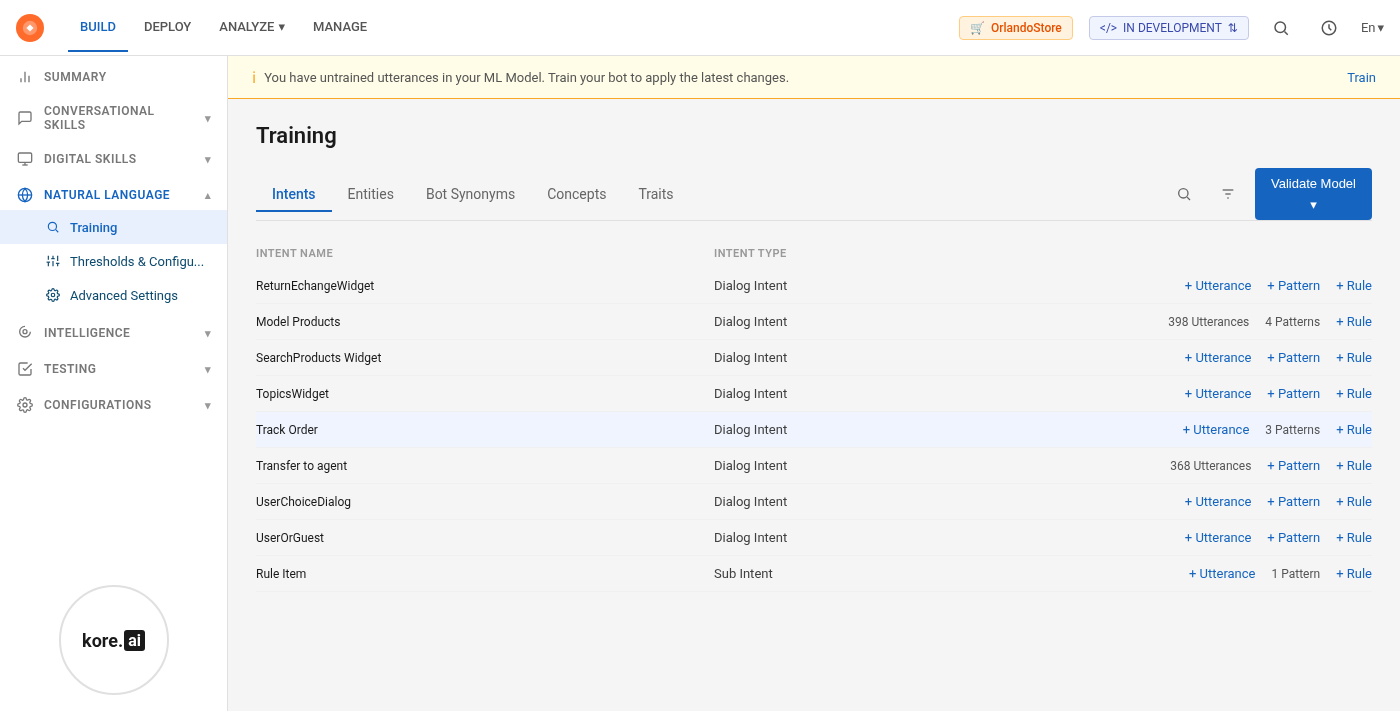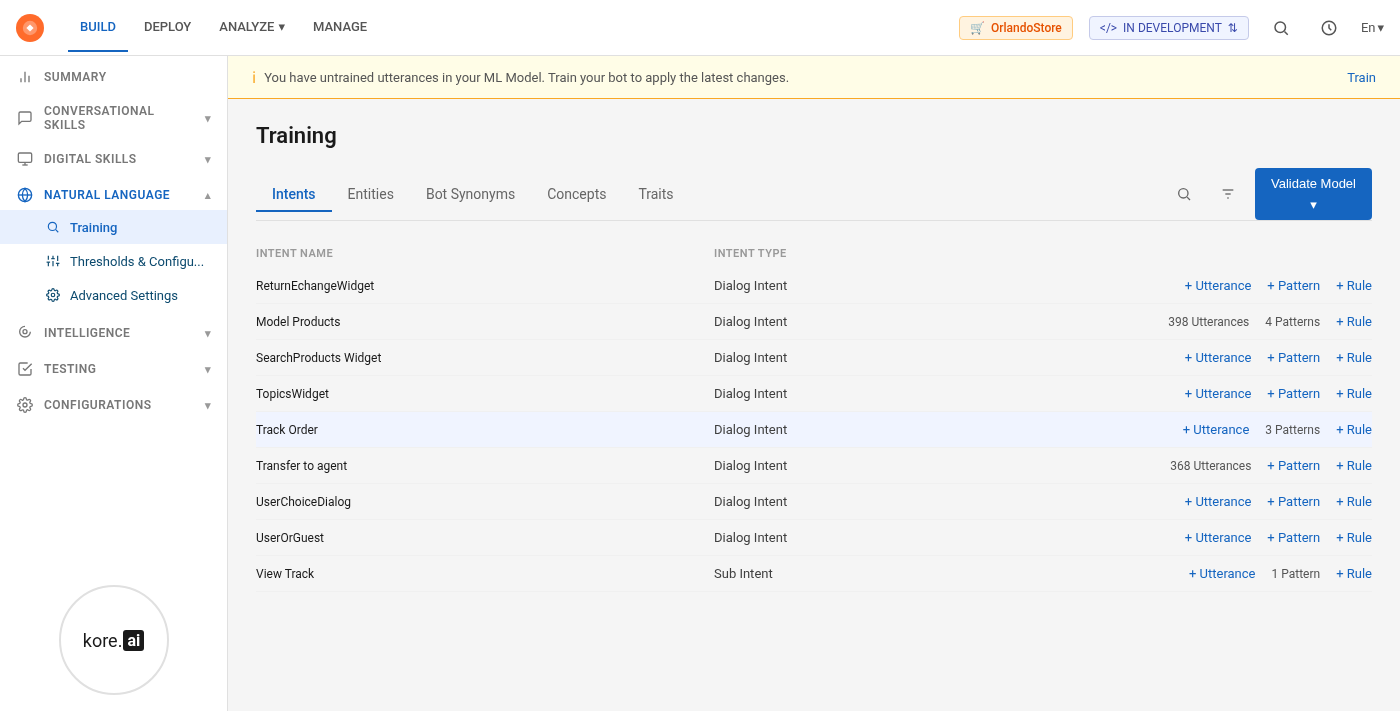--- a/index.html
+++ b/index.html
@@ -477,21 +477,21 @@
             <path d="M19.4 15a1.65 1.65 0 0 0 .33 1.82l.06.06a2 2 0 0 1-2.83 2.83l-.06-.06a1.65 1.65 0 0 0-1.82-.33 1.65 1.65 0 0 0-1 1.51V21a2 2 0 0 1-4 0v-.09A1.65 1.65 0 0 0 9 19.4a1.65 1.65 0 0 0-1.82.33l-.06.06a2 2 0 0 1-2.83-2.83l.06-.06A1.65 1.65 0 0 0 4.68 15a1.65 1.65 0 0 0-1.51-1H3a2 2 0 0 1 0-4h.09A1.65 1.65 0 0 0 4.6 9a1.65 1.65 0 0 0-.33-1.82l-.06-.06a2 2 0 0 1 2.83-2.83l.06.06A1.65 1.65 0 0 0 9 4.68a1.65 1.65 0 0 0 1-1.51V3a2 2 0 0 1 4 0v.09a1.65 1.65 0 0 0 1 1.51 1.65 1.65 0 0 0 1.82-.33l.06-.06a2 2 0 0 1 2.83 2.83l-.06.06A1.65 1.65 0 0 0 19.4 9a1.65 1.65 0 0 0 1.51 1H21a2 2 0 0 1 0 4h-.09a1.65 1.65 0 0 0-1.51 1z"></path>
         </svg>
       </span>
       <span>CONFIGURATIONS</span>
       <span class="chevron">▾</span>
     </div>
 
     <div class="sidebar-logo-area">
       <div class="kore-logo-circle">
         <div class="kore-logo-text">
-          <span style="font-size:18px; font-weight:400;">kore.</span>
+          <span style="font-size:18px; font-weight:700;">kore.</span>
             <span class="kore-ai-badge">ai</span>
         </div>
       </div>
     </div>
   </aside>
 
   <div class="content-area">
 
     <div class="notification-bar">
       <span style="color:#f9a825; font-size:16px;">ℹ</span>
@@ -602,21 +602,21 @@
           <div class="intent-row">
             <div class="intent-name">UserOrGuest</div>
             <div class="intent-type">Dialog Intent</div>
             <div class="intent-actions">
               <span class="action-link">+ Utterance</span>
               <span class="action-link">+ Pattern</span>
               <span class="action-link">+ Rule</span>
             </div>
           </div>
           <div class="intent-row">
-            <div class="intent-name">View Track</div>
+            <div class="intent-name">Rule Item</div>
             <div class="intent-type">Sub Intent</div>
             <div class="intent-actions">
               <span class="action-link">+ Utterance</span>
               <span class="action-count">1 Pattern</span>
               <span class="action-link">+ Rule</span>
             </div>
           </div>
         </div>
     </div>
   </div>

